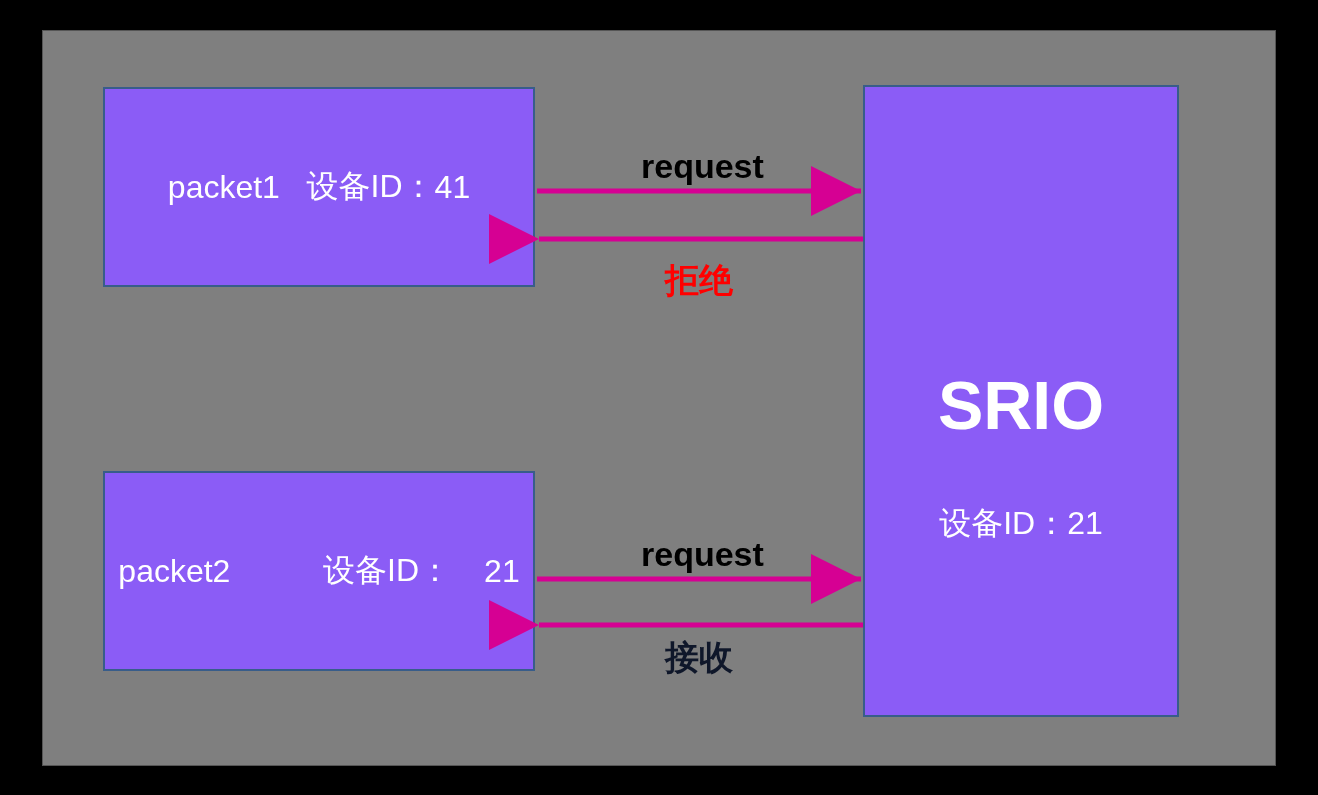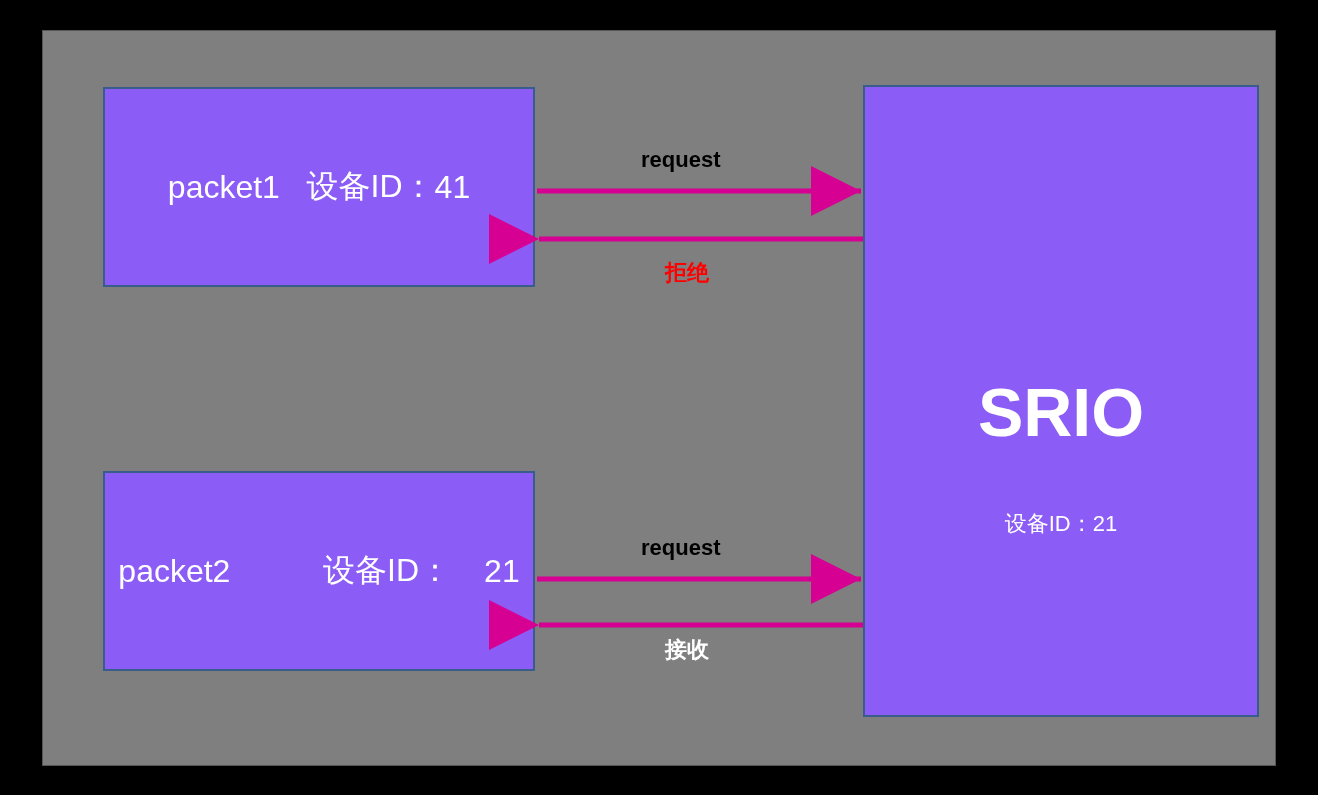--- a/index.html
+++ b/index.html
@@ -32,41 +32,41 @@
     width: 432px;
     height: 200px;
     font-size: 32px;
     white-space: pre;
   }
   .packet1 { left: 60px; top: 56px; }
   .packet2 { left: 60px; top: 440px; gap: 33px; }
   .srio-box {
     left: 820px;
     top: 54px;
-    width: 396px;
+    width: 316px;
     height: 632px;
     flex-direction: column;
   }
   .srio-title {
     font-size: 68px;
     font-weight: 700;
     margin-top: 110px;
   }
   .srio-id {
-    font-size: 22px;
+    font-size: 32px;
     margin-top: 58px;
   }
   .lbl {
     position: absolute;
-    font-size: 22px;
+    font-size: 34px;
     font-weight: 700;
   }
   .black { color: #000; }
   .red   { color: #ff0000; font-family: "SimSun", serif; }
-  .green { color: #ffffff; font-family: "SimSun", serif; }
+  .green { color: #0f172a; font-family: "SimSun", serif; }
   svg.arrows {
     position: absolute;
     left: 0; top: 0;
     width: 1234px;
     height: 736px;
     pointer-events: none;
   }
 </style>
 </head>
 <body>

